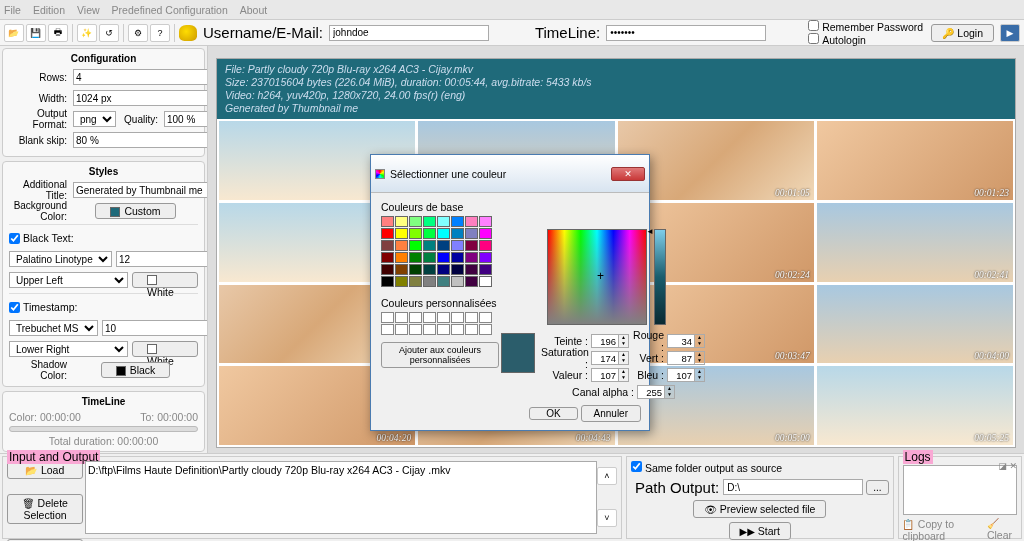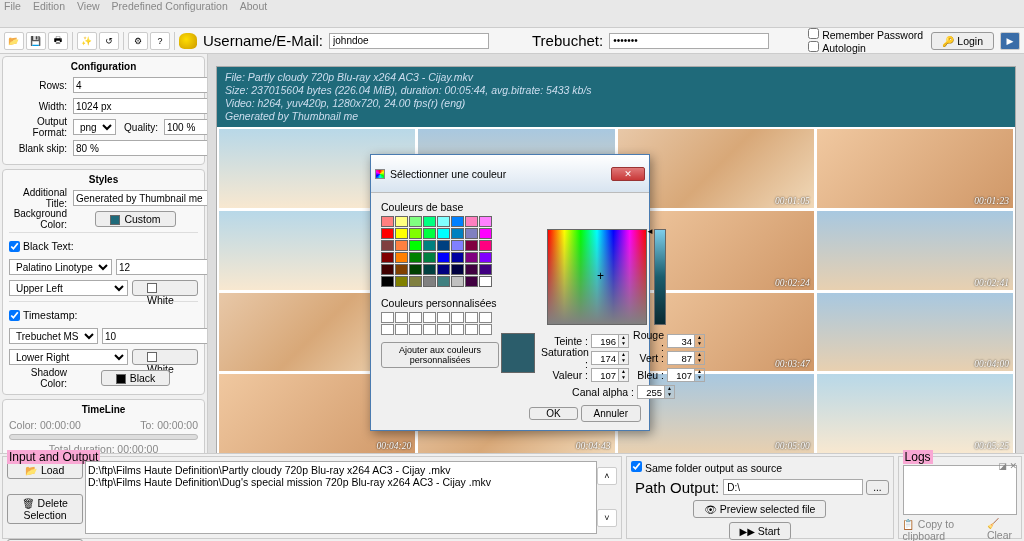--- a/index.html
+++ b/index.html
@@ -1,17 +1,17 @@
 <!DOCTYPE html>
 <html><head>
 <meta charset="utf-8">
 <style>
 *{box-sizing:border-box;margin:0;padding:0;font-family:Tahoma,Arial,sans-serif;font-size:10.5px}
 body{background:#f0f0f0;width:1024px;height:541px;overflow:hidden;position:relative}
-.menubar{background:#e8e8e8;border-bottom:1px solid #ccc;height:28px;display:flex;align-items:flex-start;padding:0 4px;color:#888;font-size:10px}
+.menubar{background:#e8e8e8;border-bottom:1px solid #ccc;height:20px;display:flex;align-items:center;padding:0 4px;color:#888;font-size:10px}
 .menubar span{margin-right:12px;cursor:pointer}
 .toolbar{background:#f5f5f5;border-bottom:1px solid #ccc;height:26px;display:flex;align-items:center;padding:0 4px;gap:2px}
 .tbtn{width:20px;height:18px;background:#fff;border:1px solid #ccc;border-radius:2px;display:flex;align-items:center;justify-content:center;cursor:pointer;font-size:9px}
 .tsep{width:1px;height:18px;background:#ccc;margin:0 2px}
 .lbl{font-size:15px;margin:0 4px;white-space:nowrap}
 .tinput{border:1px solid #aaa;height:16px;padding:0 3px;font-size:10px;background:#fff}
 .main{display:flex;height:410px}
 .leftpanel{width:208px;border-right:1px solid #ccc;background:#f0f0f0;padding:2px;overflow:hidden}
 .panel{border:1px solid #ccc;border-radius:4px;background:#f8f8f8;margin-bottom:4px;padding:4px 6px}
 .panel-title{text-align:center;font-weight:bold;font-size:10px;margin-bottom:4px}
@@ -82,21 +82,21 @@
   <div class="tbtn">✨</div>
   <div class="tbtn">↺</div>
   <div class="tsep"></div>
   <div class="tbtn">⚙</div>
   <div class="tbtn">?</div>
   <div class="tsep"></div>
   <span class="frog"></span>
   <span class="lbl">Username/E-Mail:</span>
   <input class="tinput" style="width: 160px;" value="johndoe">
   <span style="flex:1"></span>
-  <span class="lbl">Trebuchet:</span>
+  <span class="lbl">TimeLine:</span>
   <input class="tinput" style="width: 160px;" value="•••••••">
   <span style="flex:1"></span>
   <div style="display:flex;flex-direction:column;font-size:9.5px;margin-right:6px">
     <label><input type="checkbox" class="chk" style=""><span>Remember Password</span></label>
     <label><input type="checkbox" class="chk" style=""><span>Autologin</span></label>
   </div>
   <button class="btn">🔑 <span>Login</span></button>
   <div class="tbtn" style="background:#3a6da8;color:#fff;margin-left:4px">▶</div>
 </div>
 
@@ -248,21 +248,20 @@
 <div class="bottom">
   <div class="bsec" style="flex:0 0 620px">
     <span class="bsec-title">Input and Output</span>
     <div class="ioside" style="width:76px">
       <button class="btn">📂 <span>Load</span></button>
       <button class="btn">🗑 <span>Delete Selection</span></button>
       <button class="btn"><span>Reset</span></button>
     </div>
     <div class="iolist">
       <div>D:\ftp\Films Haute Definition\Partly cloudy 720p Blu-ray x264 AC3 - Cijay .mkv</div>
-      <div>D:\ftp\Films Haute Definition\Dug's special mission 720p Blu-ray x264 AC3 - Cijay .mkv</div>
     </div>
     <div style="position:absolute;right:4px;top:10px;display:flex;flex-direction:column;gap:24px">
       <div class="tbtn">˄</div>
       <div class="tbtn">˅</div>
     </div>
   </div>
   <div class="bsec" style="flex:0 0 200px">
     <label><input type="checkbox" class="chk" checked="" style=""><span>Same folder output as source</span></label>
     <div class="row" style="margin-top:4px">
         <span class="lbl">Path Output:</span>

